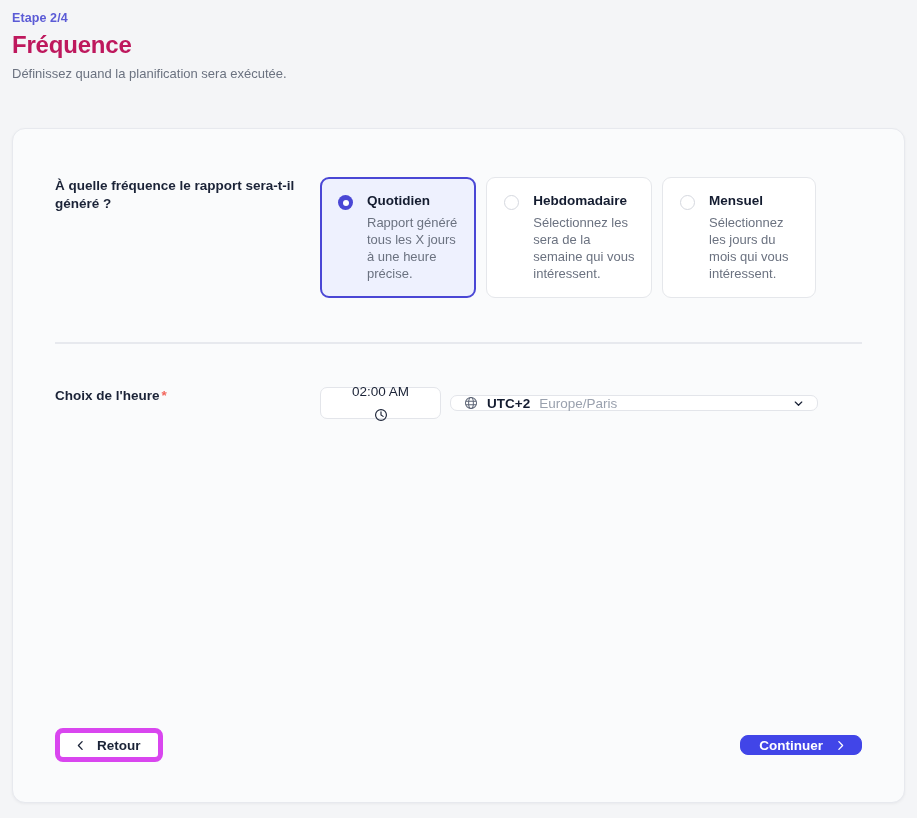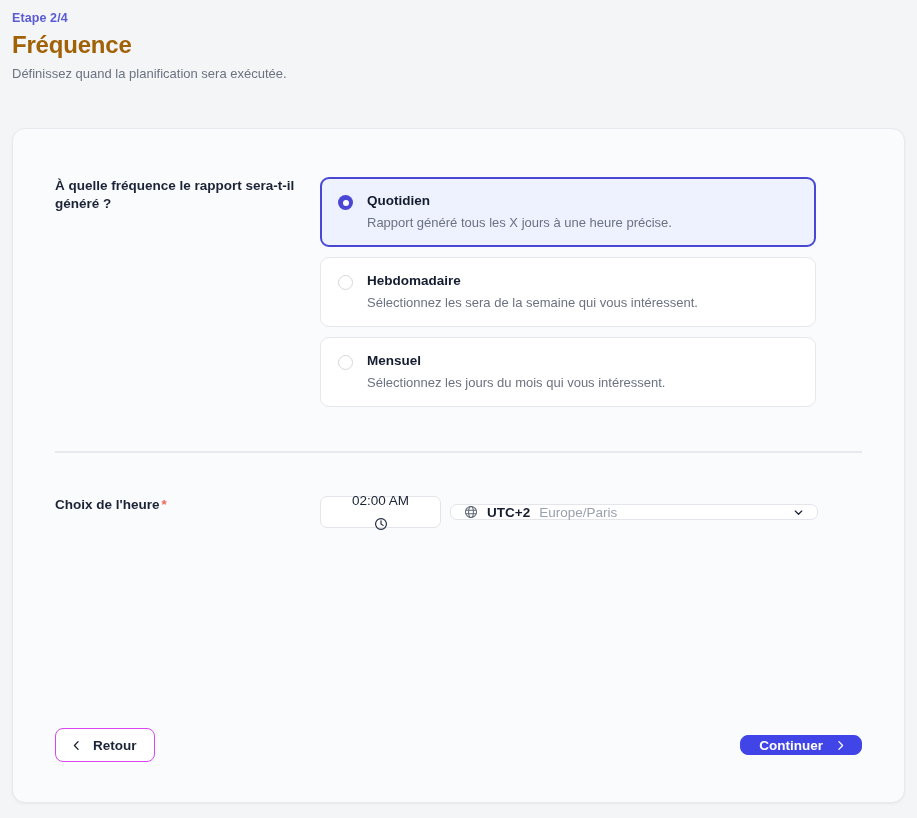--- a/index.html
+++ b/index.html
@@ -22,21 +22,21 @@
   .step-label {
     font-size: 12.5px;
     font-weight: 700;
     color: #5b5bd6;
     letter-spacing: 0.1px;
     line-height: 16px;
   }
   .page-title {
     font-size: 24px;
     font-weight: 700;
-    color: #a16207;
+    color: #be185d;
     line-height: 30px;
     margin-top: 4px;
     letter-spacing: -0.2px;
   }
   .page-subtitle {
     font-size: 13px;
     color: #6b7280;
     line-height: 18px;
     margin-top: 5px;
   }
@@ -76,21 +76,21 @@
     margin-left: 2px;
   }
 
   
   .freq-section {
     padding-top: 48px;
   }
   .options {
     width: 496px;
     display: flex;
-    flex-direction: column;
+    flex-direction: row;
     gap: 10px;
   }
   .option {
     box-sizing: border-box;
     border: 1px solid #e5e7eb;
     border-radius: 9px;
     background: #ffffff;
     padding: 14px 16px 15px 17px;
     display: flex;
     align-items: flex-start;
@@ -244,21 +244,21 @@
     font-size: 13.5px;
     font-weight: 700;
     cursor: pointer;
     box-sizing: border-box;
   }
   .btn-back {
     height: 34px;
     padding: 0 17px 0 14px;
     gap: 10px;
     background: #ffffff;
-    border: 1px solid #d946ef;
+    border: 5px solid #d946ef;
     color: #1b2337;
   }
   .btn-next {
     height: 20px;
     padding: 0 14px 0 18px;
     gap: 11px;
     background: #4145e8;
     border: 1px solid #4145e8;
     color: #ffffff;
   }

